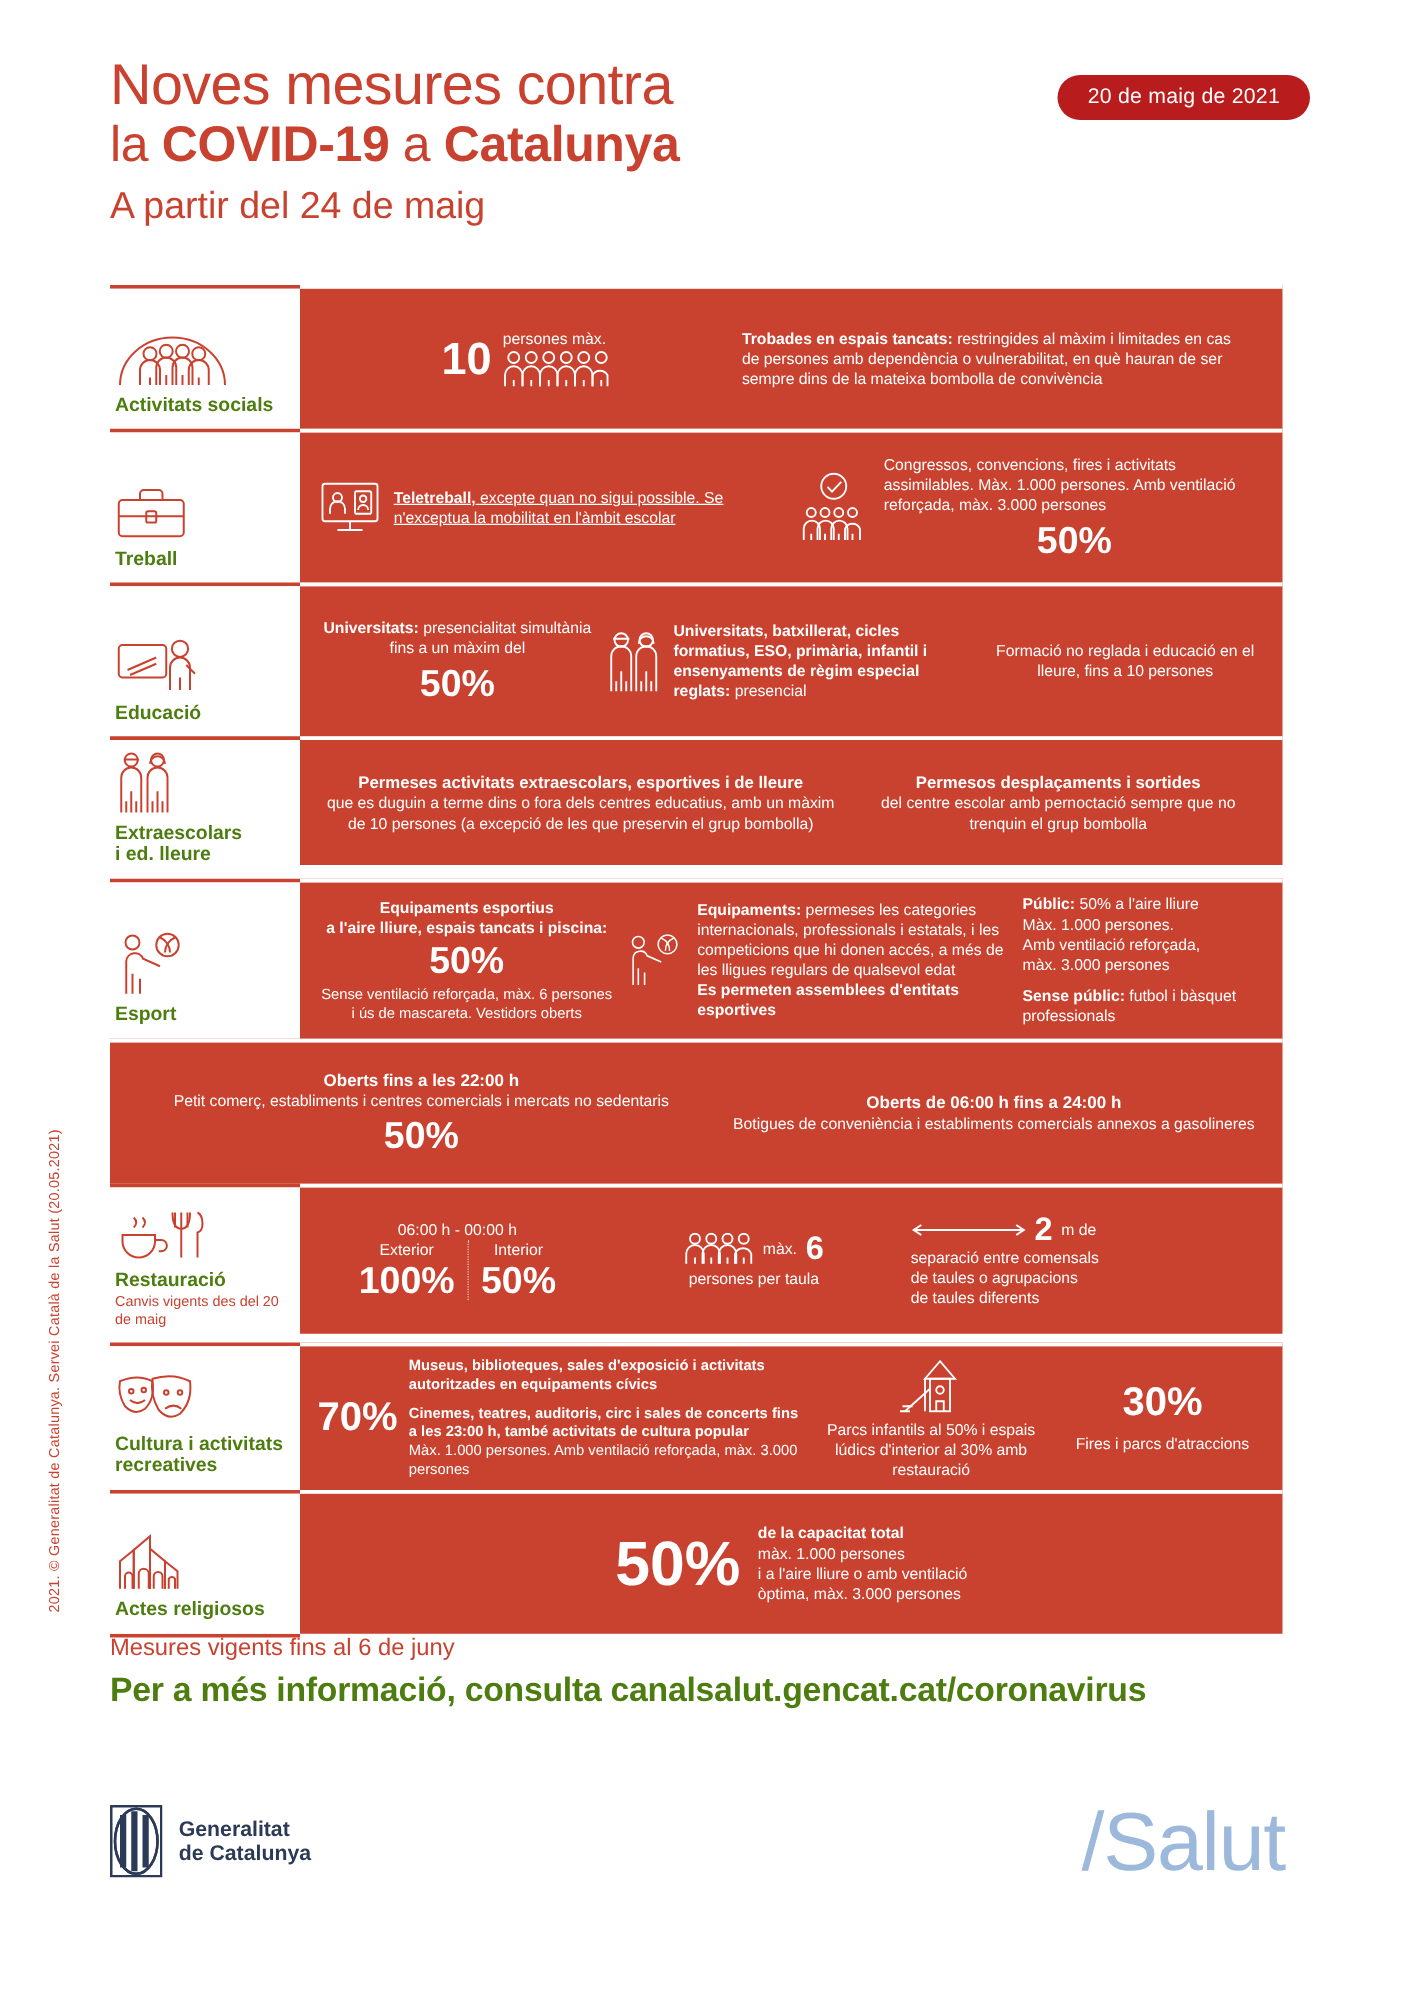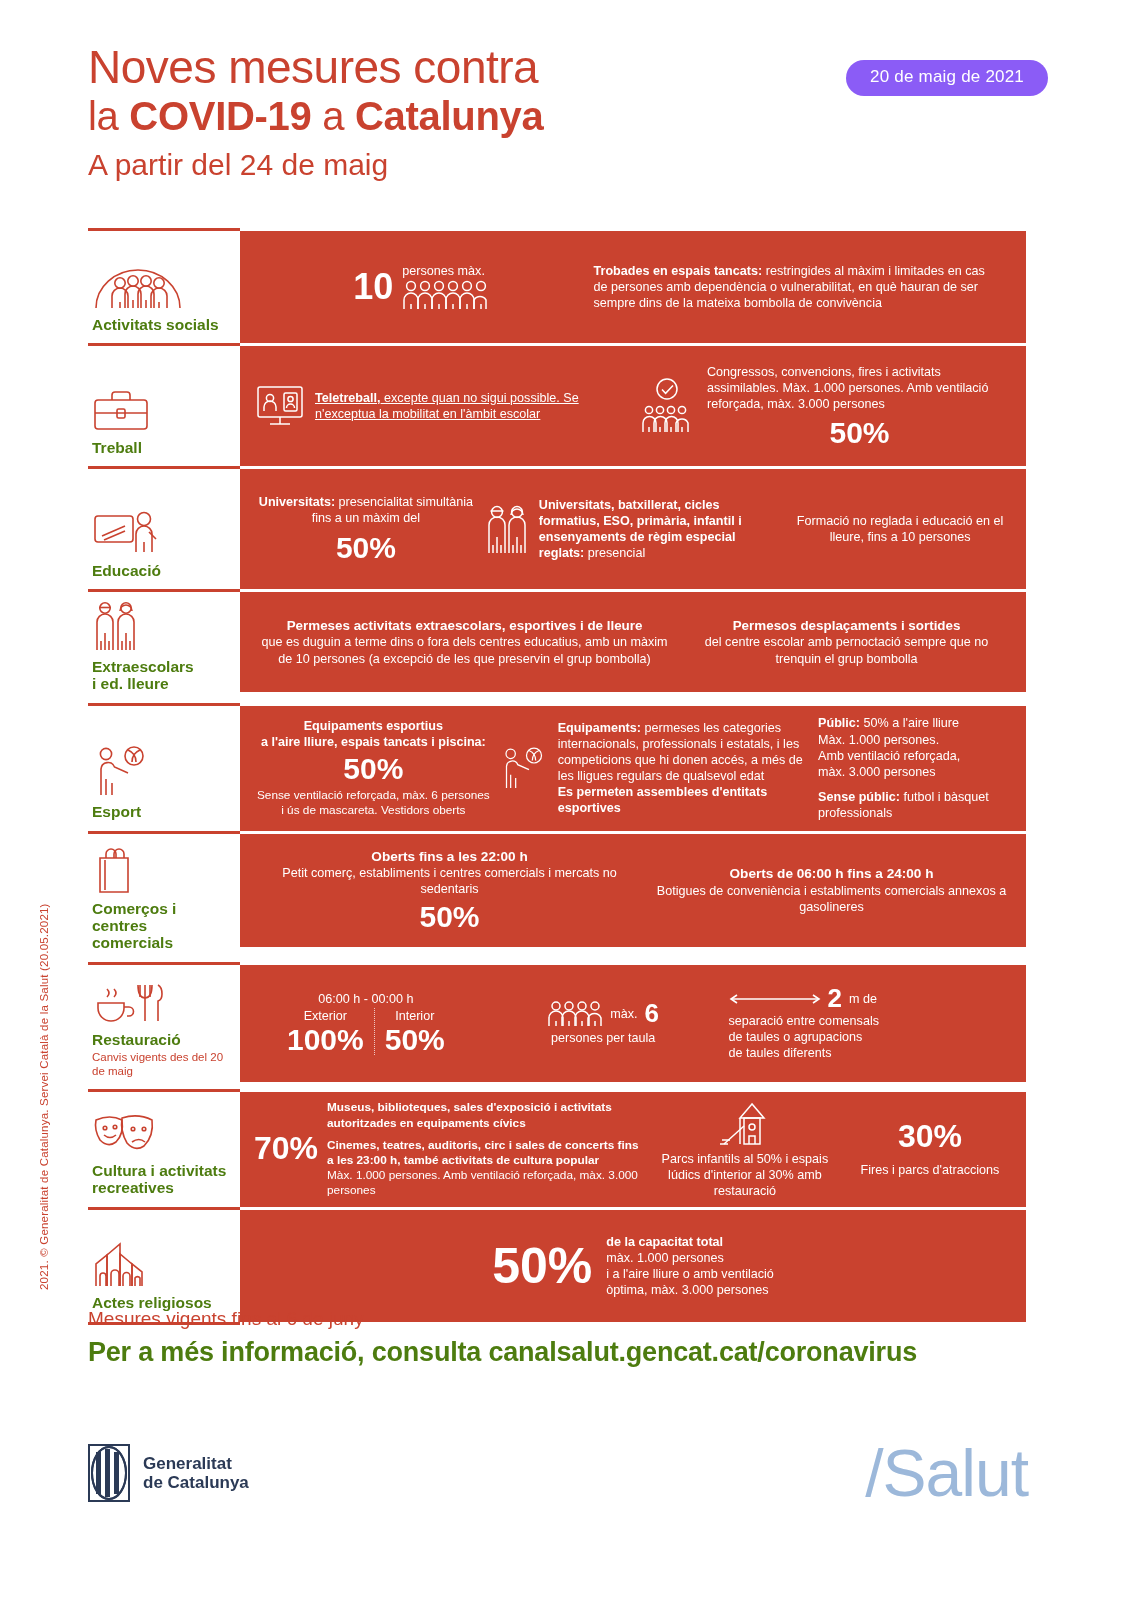--- a/index.html
+++ b/index.html
@@ -14,21 +14,21 @@
   
   .header { position: absolute; left: 88px; top: 44px; width: 960px; }
   .h-title { color: #c9422f; line-height: 1.0; }
   .h-l1 { font-size: 46px; font-weight: 400; letter-spacing: -0.5px; }
   .h-l1 b { font-weight: 400; }
   .h-l2 { font-size: 40px; font-weight: 400; margin-top: 6px; letter-spacing: -0.3px;}
   .h-l2 b { font-weight: 700; }
   .h-sub { font-size: 30px; font-weight: 400; color: #c9422f; margin-top: 12px; }
   .date-badge {
     position: absolute; right: 85px; top: 60px;
-    background: #8b5cf6; color: #fff;
+    background: #b91c1c; color: #fff;
     border-radius: 22px; padding: 7px 24px 9px;
     font-size: 17px; letter-spacing: 0.2px;
   }
 
   
   .side-credit {
     position: absolute; left: 50px; bottom: 310px;
     transform-origin: left bottom;
     transform: rotate(-90deg);
     white-space: nowrap;
@@ -356,34 +356,20 @@
           <div>Amb ventilació reforçada,</div>
           <div>màx. 3.000 persones</div>
           <div style="height:9px;" class="sep"></div>
           <div><b>Sense públic:</b><span> futbol i bàsquet</span></div>
           <div>professionals</div>
         </div>
       </div>
     </div>
 
     <div class="row r6">
-      <div class="row-label">
-        <div class="icon">
-          <svg width="44" height="48" viewBox="0 0 44 48">
-              <g fill="none" stroke="#c9422f" stroke-width="1.6">
-            <path d="M8 12 h28 v34 H8 z"></path>
-            <path d="M14 12 V8 a5 5 0 0 1 10 0 v4"></path>
-                <path d="M22 12 V8 a5 5 0 0 1 10 0 v4"></path>
-            <path d="M13 14 V44"></path>
-          </g>
-            </svg>
-        </div>
-        <div class="lbl">Comerços i</div>
-        <div class="lbl">centres comercials</div>
-      </div>
       <div class="row-body">
         <div class="c" style="width:52%;">
           <div class="txt f13" style="font-weight:700; font-size:13.6px;">Oberts fins a les 22:00 h</div>
           <div class="txt f13">Petit comerç, establiments i centres comercials i mercats no sedentaris</div>
           <div class="big" style="margin-top:4px;">50%</div>
         </div>
         <div class="c" style="width:48%;">
           <div class="txt f13" style="font-weight:700; font-size:13.6px;">Oberts de 06:00 h fins a 24:00 h</div>
           <div class="txt f13">Botigues de conveniència i establiments comercials annexos a gasolineres</div>
         </div>

